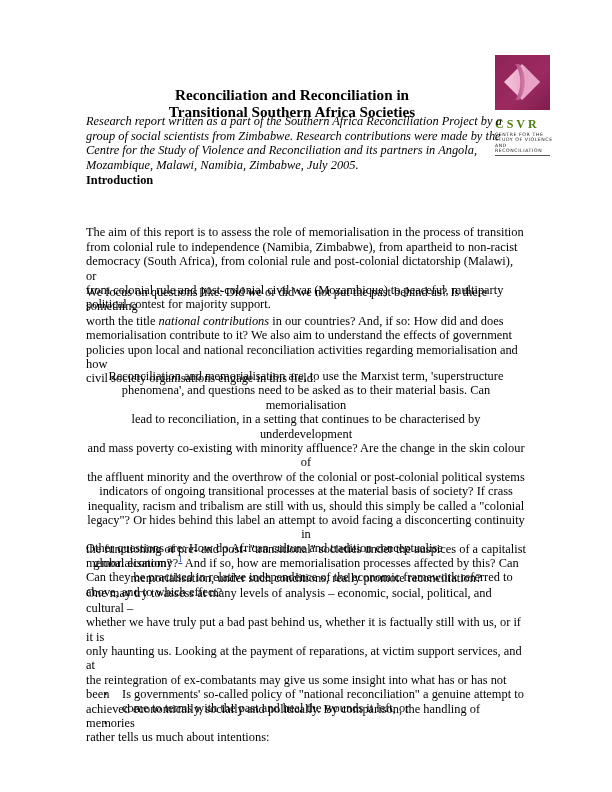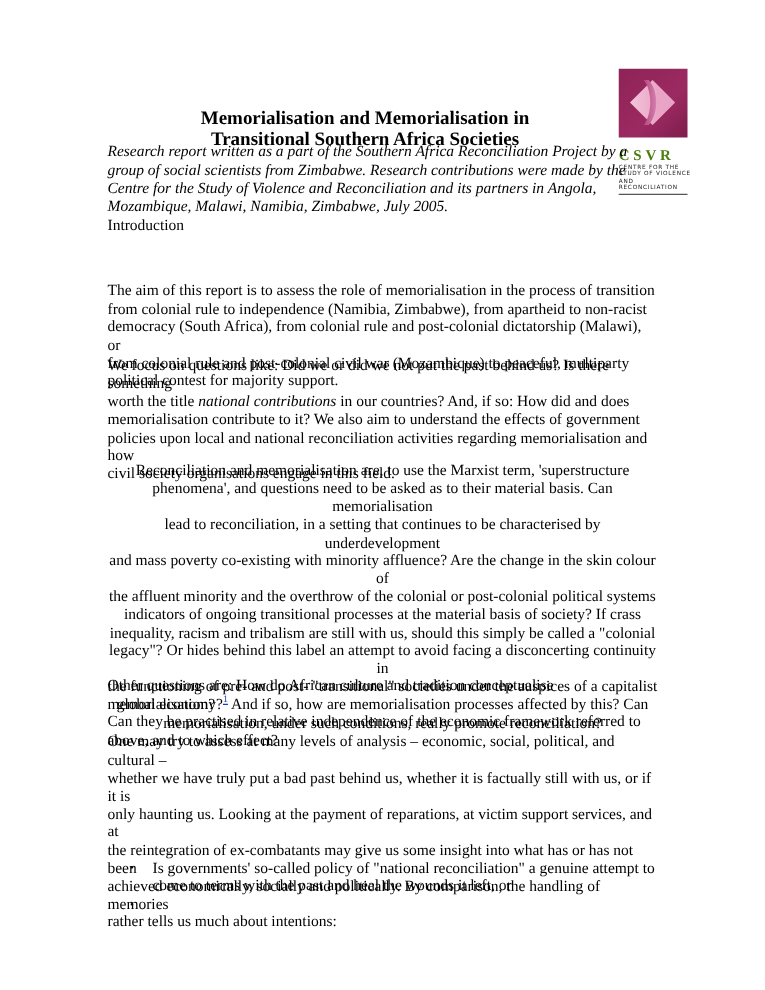--- a/index.html
+++ b/index.html
@@ -11,32 +11,32 @@
     .logo-mark { width:55px; height:55px; position:relative; overflow:hidden;
       background:linear-gradient(135deg,#8e2357 0%,#9b2a61 60%,#7e1d4c 100%); }
     .logo-text { margin-top:6px; }
     .logo-letters { font-family:Liberation Serif, serif; font-weight:bold; font-size:12px;
       letter-spacing:3px; color:#4d7c0f; line-height:16px; }
     .logo-sub { font-family:"DejaVu Sans", sans-serif; font-size:4.6px; line-height:5.4px;
       letter-spacing:0.6px; color:#222; text-transform:uppercase; }
     .logo-rule { height:1px; background:#555; margin-top:1px; width:55px; }
     .p { position:absolute; left:86px; width:440px; margin:0; font-size:12.4px;
       line-height:14.4px; white-space:pre-line; }
-    .h { position:absolute; left:86px; margin:0; font-weight:normal; font-size:12.4px; line-height:14.4px; }
+    .h { position:absolute; left:86px; margin:0; font-weight:bold; font-size:12.4px; line-height:14.4px; }
     .fn { color:#1a3fb5; font-size:8px; vertical-align:super; line-height:0; text-decoration:underline; cursor:pointer; }
     ul.bul { position:absolute; left:104px; top:687px; width:420px; margin:0; padding:0; list-style:none;
       font-size:12.4px; line-height:14.4px; }
     ul.bul li { position:relative; padding-left:18px; white-space:pre-line; }
     ul.bul li .dot { position:absolute; left:0; top:0; font-size:9px; }
   </style>
 </head>
 <body>
 
 <h1 class="title">
-  <span>Memorialisation and Memorialisation in</span><br>
+  <span>Reconciliation and Reconciliation in</span><br>
   <span>Transitional Southern Africa Societies</span>
 </h1>
 
 <div class="logo">
   <div class="logo-mark">
     <svg width="55" height="55" viewBox="0 0 55 55">
       <defs>
         <linearGradient id="g1" x1="0" y1="0" x2="1" y2="0">
           <stop offset="0" stop-color="#f3c6dc"></stop>
           <stop offset="1" stop-color="#e38fb7"></stop>

